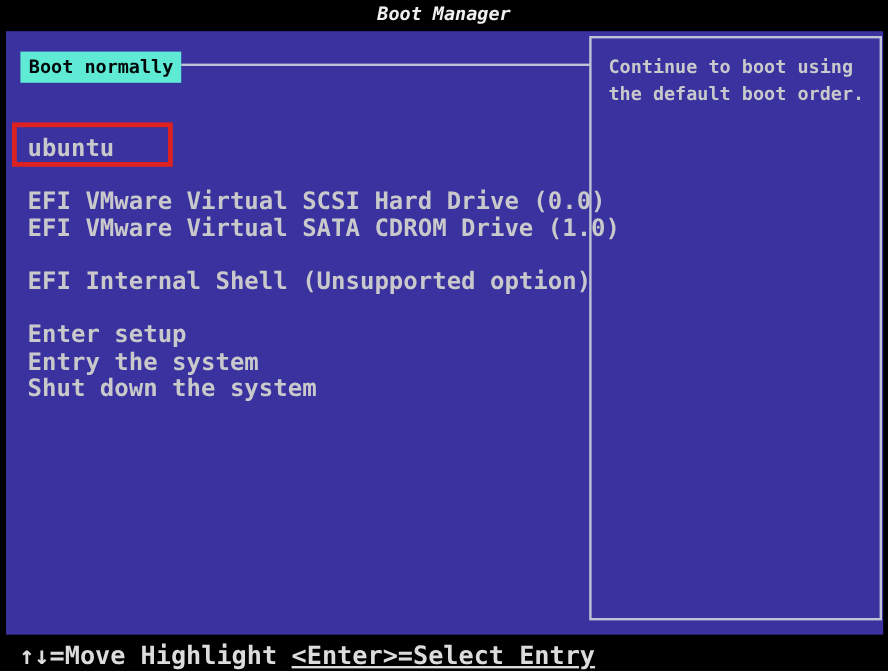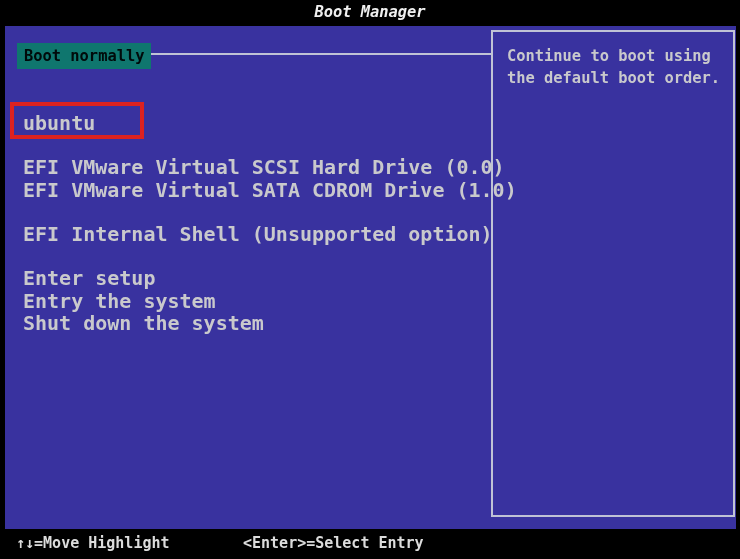--- a/index.html
+++ b/index.html
@@ -34,21 +34,21 @@
     left: 5px; top: 26px;
     width: 731px; height: 503px;
     background: #39329f;
   }
   
   .menu-title {
     position: absolute;
     left: 17px; top: 43px;
     height: 26px;
     padding: 0 7px;
-    background: #0f766e;
+    background: #5eead4;
     color: #000a0a;
     font-size: 15.4px;
     line-height: 26px;
     white-space: nowrap;
     z-index: 3;
   }
   .title-line {
     position: absolute;
     left: 151px; top: 53px;
     width: 341px; height: 2px;
@@ -90,31 +90,32 @@
     z-index: 4;
     pointer-events: none;
   }
   
   .statusbar {
     position: absolute;
     left: 0; top: 529px;
     width: 740px; height: 30px;
     background: #000000;
     color: #dcdcdc;
-    font-size: 15px;
+    font-size: 21px;
   }
   .statusbar .hint-left {
     position: absolute;
     left: 16px; top: 5px;
     white-space: nowrap;
   }
   .statusbar .hint-right {
     position: absolute;
     left: 243px; top: 5px;
     white-space: nowrap;
+    text-decoration: underline;
   }
 </style>
 </head>
 <body>
 
 <div class="topbar">
   <span>Boot Manager</span>
 </div>
 
 <div class="main"></div>

